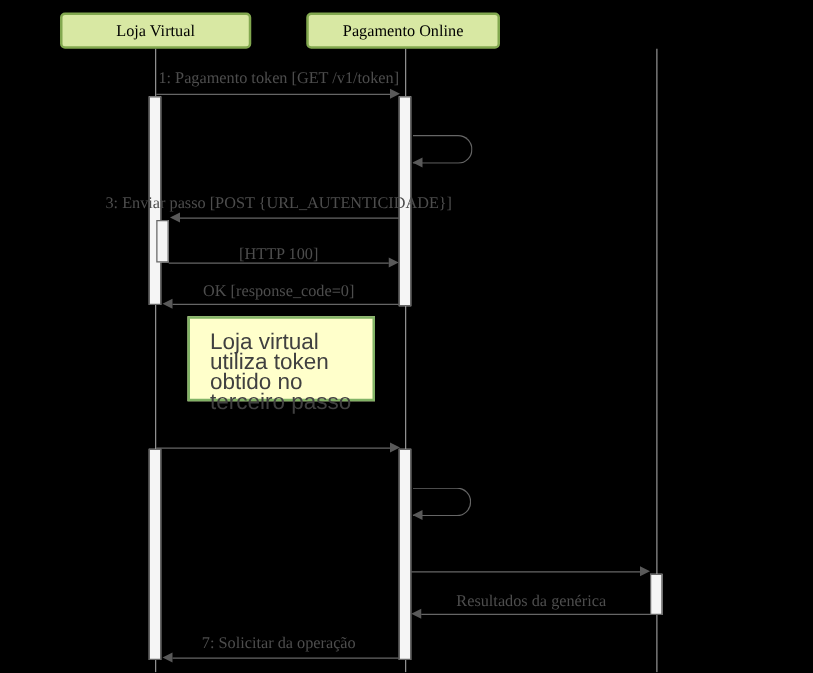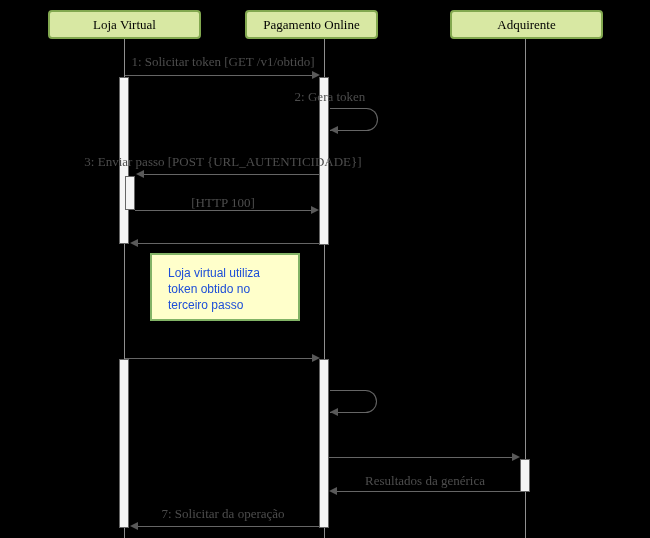--- a/index.html
+++ b/index.html
@@ -39,68 +39,65 @@
   .head.left{border-top:4px solid transparent;border-bottom:4px solid transparent;border-right:8px solid #595959;}
   .self-loop{
     position:absolute;box-sizing:border-box;
     border:1.5px solid #666;border-left:none;
     border-radius:0 16px 16px 0;
     background:transparent;
   }
   .note{
     position:absolute;box-sizing:border-box;
     background:#ffffcb;border:2px solid #82b366;
-    color:#1d4ed8;
+    color:#404040;
     font-family:"Liberation Sans","DejaVu Sans",sans-serif;
-    font-size:12px;line-height:16px;
+    font-size:18px;line-height:16px;
     padding:10px 8px 6px 16px;
   }
 </style>
 </head>
 <body>
 
 <div id="stage">
 
   <div class="lifeline" style="left:124px;"></div>
   <div class="lifeline" style="left:324px;"></div>
   <div class="lifeline" style="left:525px;"></div>
 
   <div class="participant" style="left:48px;width:153px;">
     <span>Loja Virtual</span>
   </div>
-  <div class="participant" style="left:245px;width:133px;">
+  <div class="participant" style="left:245px;width:155px;">
     <span>Pagamento Online</span>
-  </div>
-  <div class="participant" style="left:450px;width:153px;">
-    <span>Adquirente</span>
   </div>
 
   <div class="activation" style="left:119px;top:77px;height:167px;"></div>
   <div class="activation" style="left:125px;top:176px;height:34px;"></div>
   <div class="activation" style="left:319px;top:77px;height:168px;"></div>
   <div class="activation" style="left:119px;top:359px;height:169px;"></div>
   <div class="activation" style="left:319px;top:359px;height:169px;"></div>
   <div class="activation" style="left:520px;top:459px;height:33px;"></div>
 
-  <div class="msg-label" style="left:60px;top:55px;width:326px;">1: Solicitar token [GET /v1/obtido]</div>
+  <div class="msg-label" style="left:60px;top:55px;width:326px;">1: Pagamento token [GET /v1/token]</div>
   <div class="msg-line" style="left:125px;top:75px;width:188px;"></div>
   <div class="head right" style="left:312px;top:71px;"></div>
 
-  <div class="msg-label" style="left:180px;top:90px;width:300px;">2: Gera token</div>
   <div class="self-loop" style="left:330px;top:108px;width:48px;height:23px;"></div>
   <div class="head left" style="left:330px;top:126px;"></div>
 
   <div class="msg-label" style="left:60px;top:155px;width:326px;">3: Enviar passo [POST {URL_AUTENTICIDADE}]</div>
   <div class="msg-line" style="left:144px;top:174px;width:175px;"></div>
   <div class="head left" style="left:136px;top:170px;"></div>
 
   <div class="msg-label" style="left:60px;top:196px;width:326px;">[HTTP 100]</div>
   <div class="msg-line" style="left:135px;top:210px;width:176px;"></div>
   <div class="head right" style="left:311px;top:206px;"></div>
 
+  <div class="msg-label" style="left:60px;top:226px;width:326px;">OK [response_code=0]</div>
   <div class="msg-line" style="left:138px;top:243px;width:181px;"></div>
   <div class="head left" style="left:130px;top:239px;"></div>
 
   <div class="note" style="left:150px;top:253px;width:150px;height:68px;">
     <span>Loja virtual utiliza token obtido no terceiro passo</span>
   </div>
 
   <div class="msg-line" style="left:125px;top:358px;width:188px;"></div>
   <div class="head right" style="left:312px;top:354px;"></div>
 

